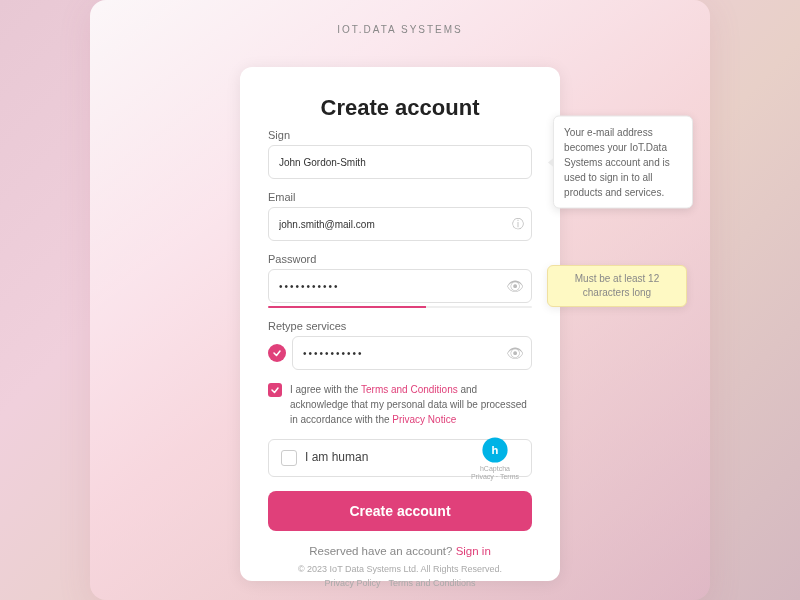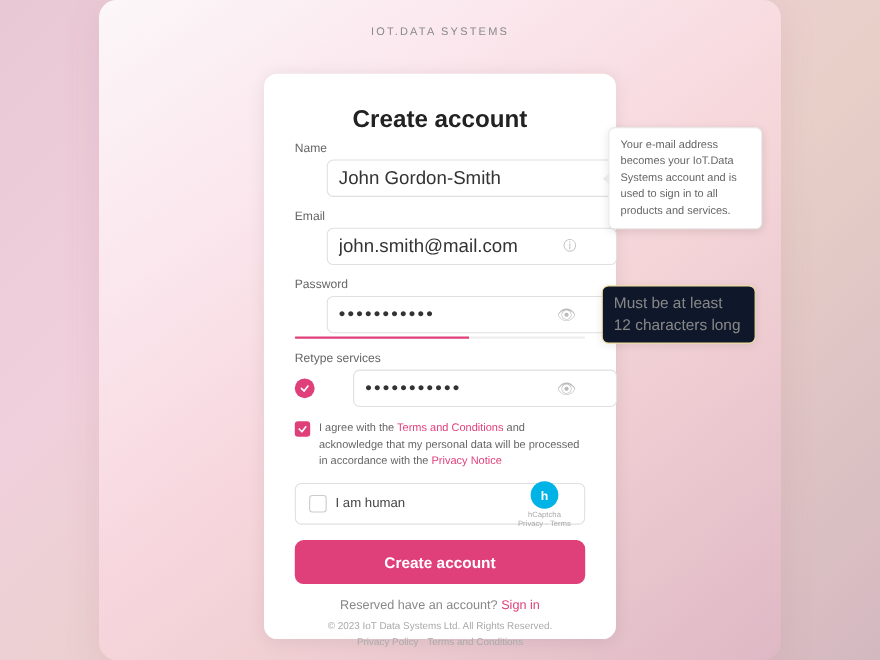--- a/index.html
+++ b/index.html
@@ -83,25 +83,24 @@
       margin-bottom: 4px;
       display: block;
     }
 
     .form-input {
       width: 100%;
       height: 34px;
       border: 1px solid #e0e0e0;
       border-radius: 6px;
       padding: 0 10px;
-      font-size: 17px;
+      font-size: 10px;
       color: #333;
       outline: none;
       background: #fff;
-      margin-left: 29px;
     }
 
     .password-wrapper {
       position: relative;
     }
 
     .password-wrapper .form-input {
       padding-right: 32px;
     }
 
@@ -151,30 +150,31 @@
       border-top: 5px solid transparent;
       border-bottom: 5px solid transparent;
       border-right: 6px solid #e8e8e8;
     }
 
     .tooltip-box-password {
       position: absolute;
       right: -155px;
       top: 50%;
       transform: translateY(-50%);
-      background: #0f172a;
+      background: #fef9c3;
       border: 1px solid #f0e0a0;
       border-radius: 6px;
       padding: 6px 10px;
-      font-size: 14px;
+      font-size: 10px;
       color: #888;
       width: 140px;
       line-height: 1.4;
       box-shadow: 0 2px 8px rgba(0,0,0,0.08);
       z-index: 10;
+      text-align: center;
     }
 
     .input-row-name {
       position: relative;
     }
 
     .password-dots {
       letter-spacing: 2px;
       color: #333;
     }
@@ -342,21 +342,21 @@
 
 <div class="page-bg">
   <div class="outer-card">
     <div class="brand-logo">IOT.DATA SYSTEMS</div>
 
     <div class="inner-card">
       <h1 class="card-title">Create account</h1>
 
       
       <div class="form-group input-row-name">
-        <label class="form-label">Name</label>
+        <label class="form-label">Sign</label>
         <div style="position:relative;">
           <input class="form-input" type="text" value="John Gordon-Smith" style="">
           
           <div class="tooltip-box">
             <span>Your e-mail address becomes your IoT.Data Systems account and is used to sign in to all products and services.</span>
           </div>
         </div>
       </div>
 
       

